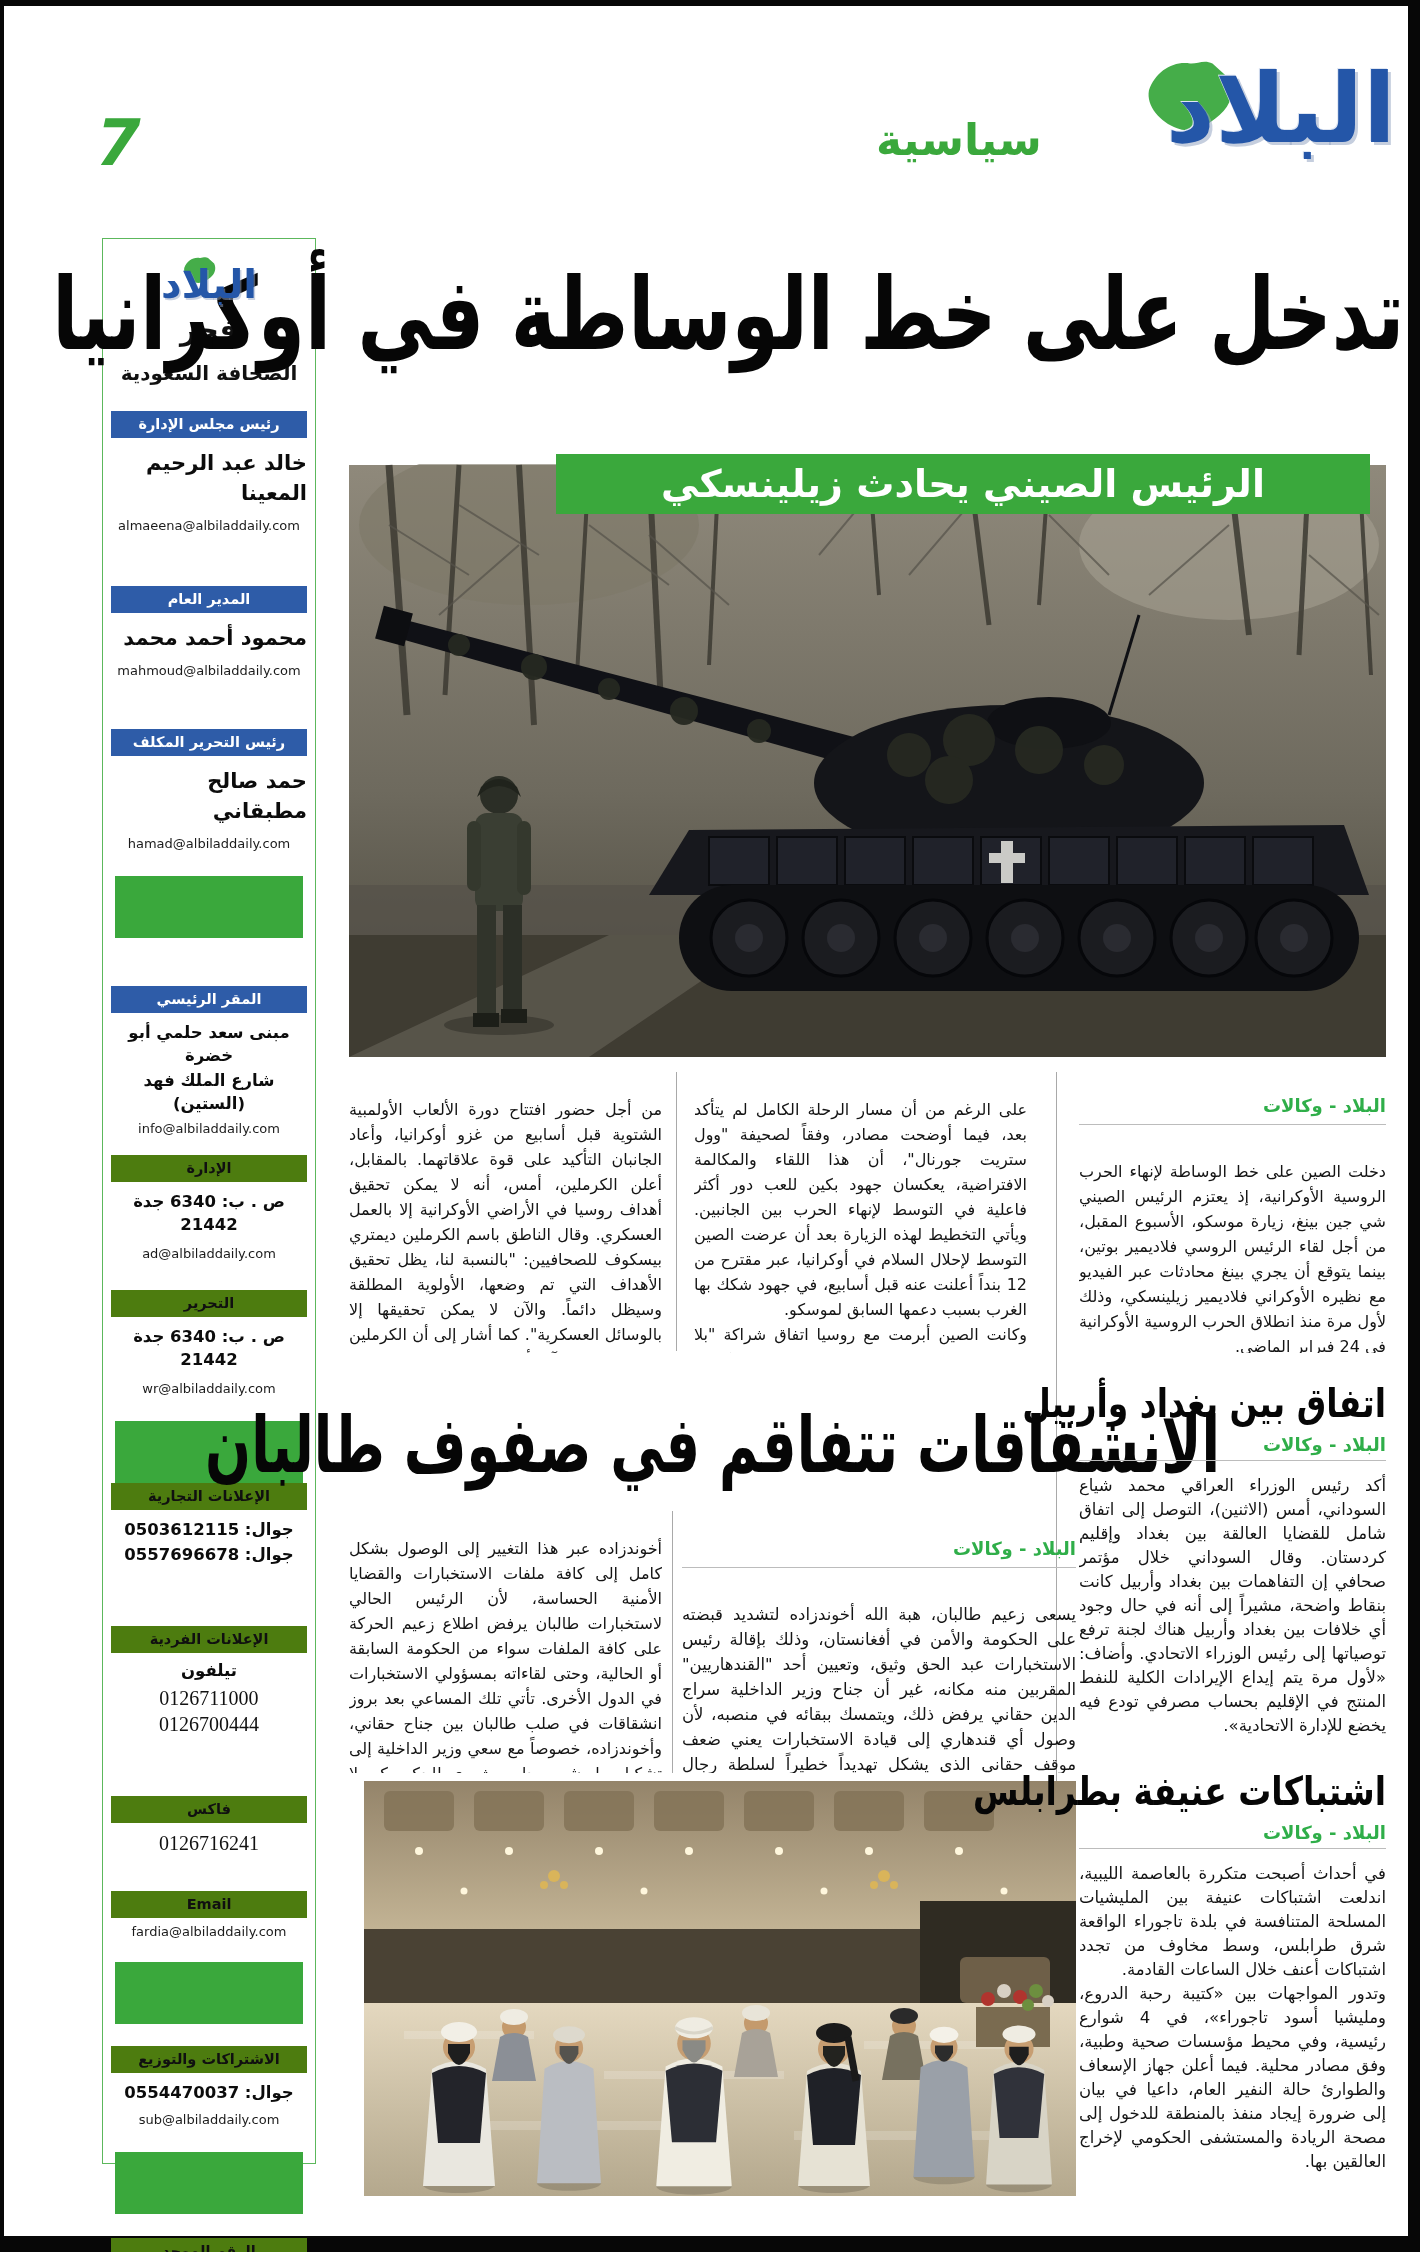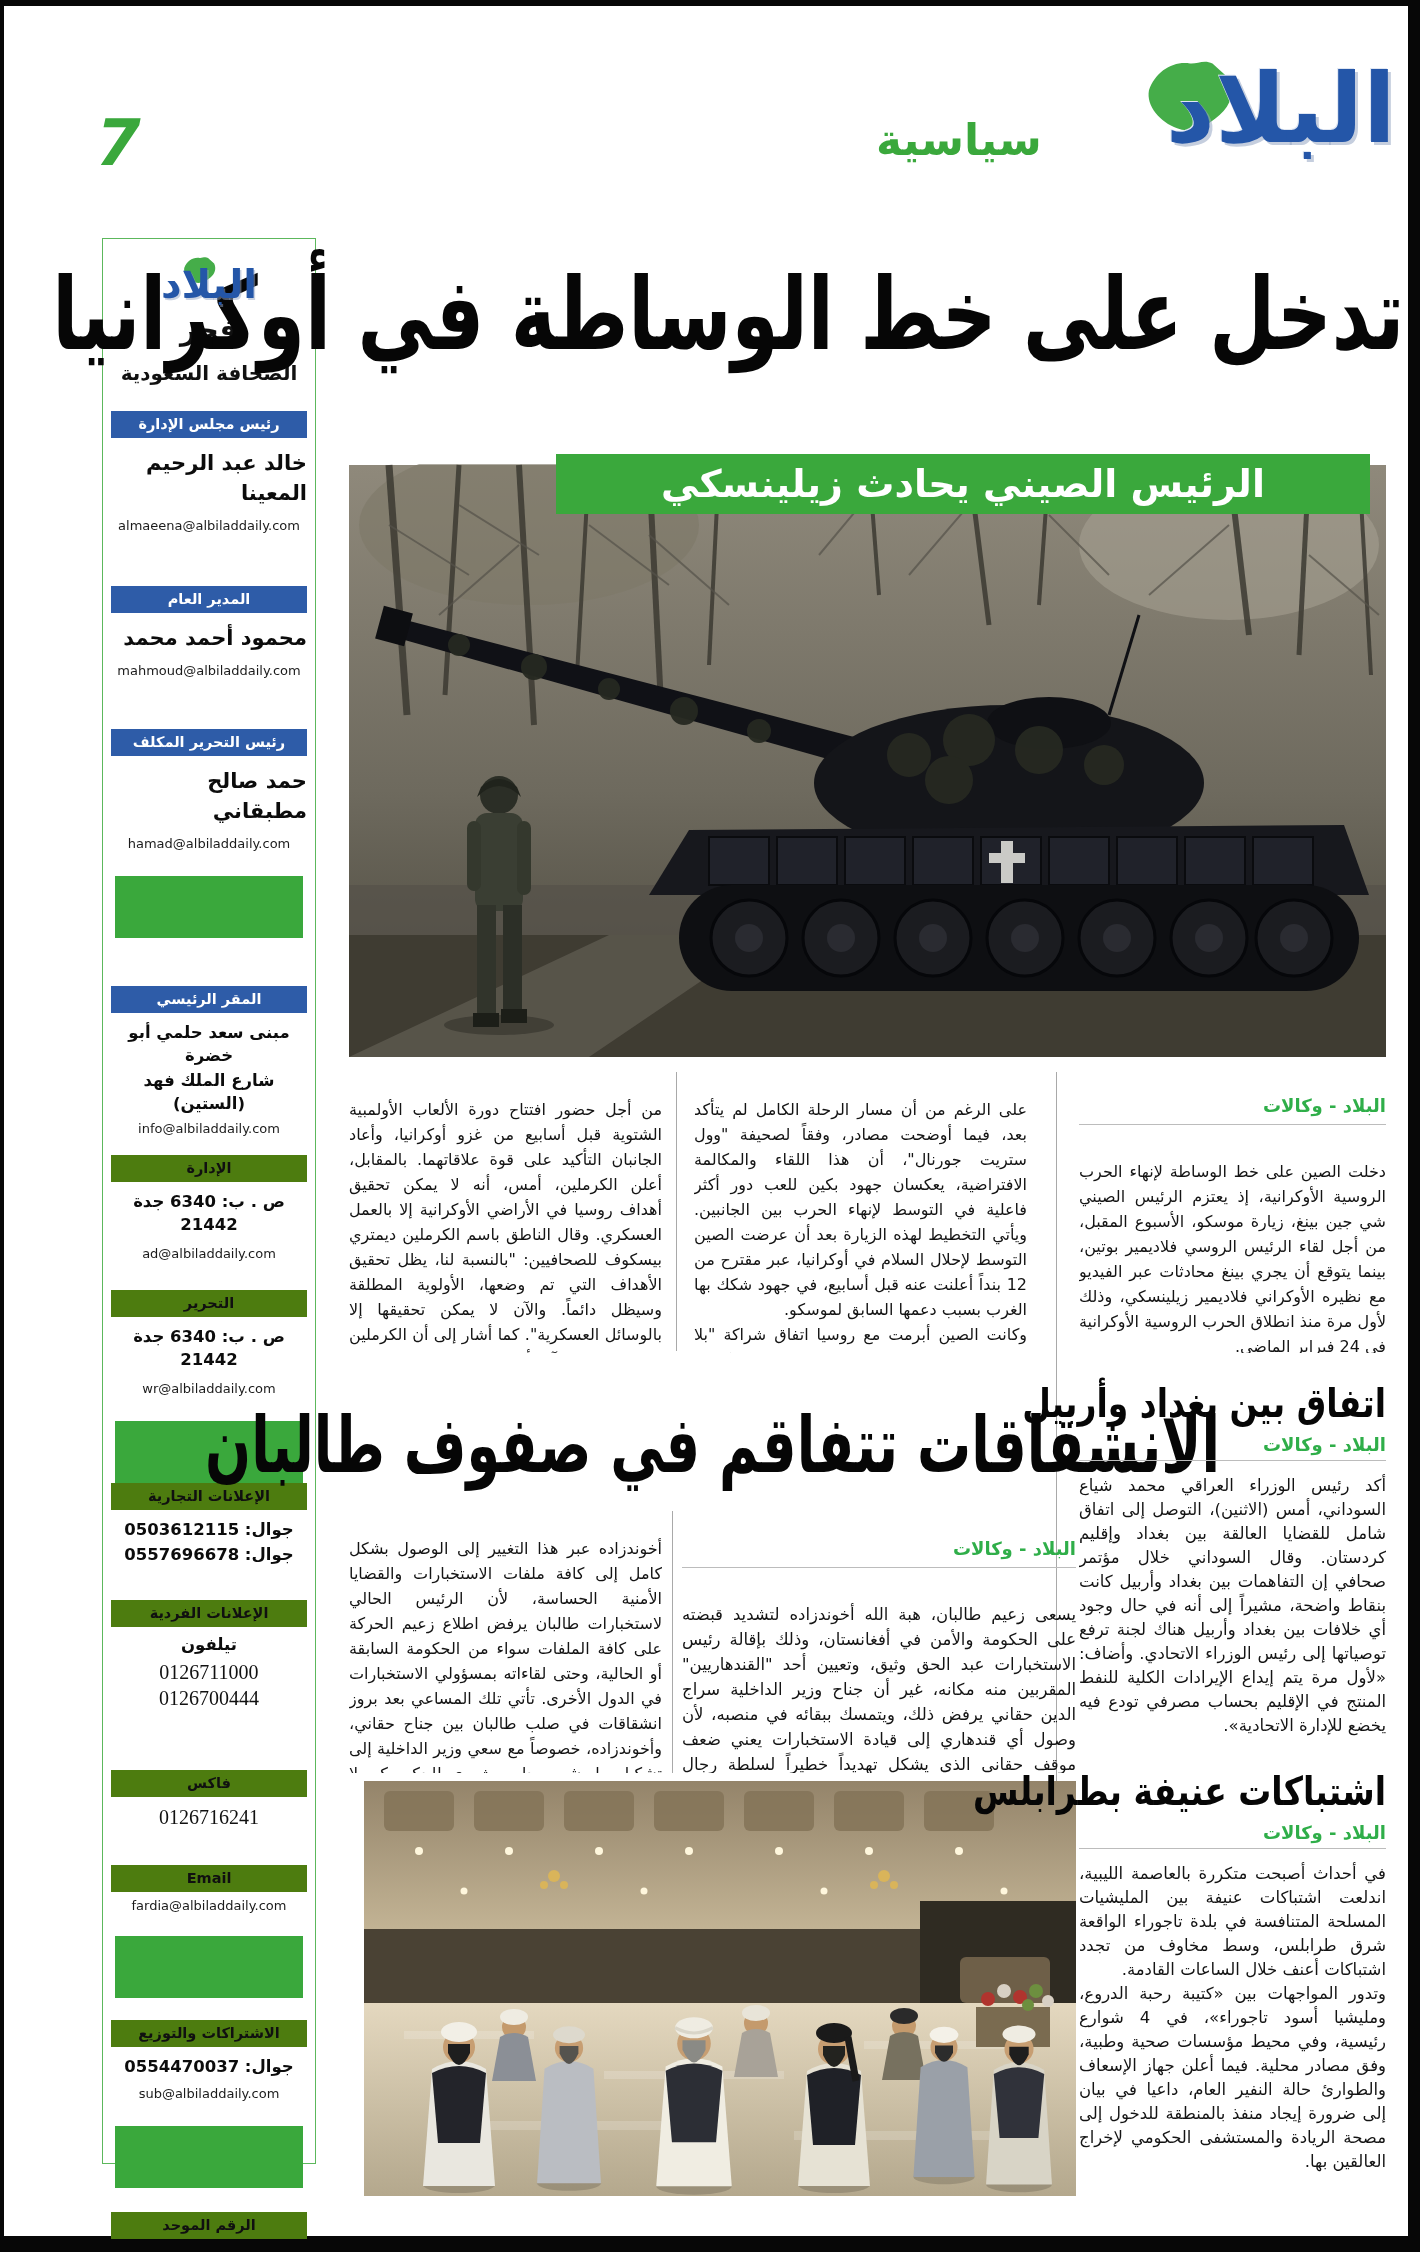--- a/index.html
+++ b/index.html
@@ -32,21 +32,21 @@
   .bar.blue{background:#2e5ca8;color:#fff;}
   .bar.gray{background:#4d7c0f;color:#101010;}
   .m-name{font-size:21px;font-weight:bold;color:#0c0c0c;margin-top:10px;line-height:30px;text-align:right;}
   .m-email{font-size:13px;color:#1b1b1b;margin-top:10px;line-height:16px;}
   .m-line{font-size:16.5px;font-weight:bold;color:#0c0c0c;margin-top:8px;line-height:23px;}
   .m-num{font-family:"Liberation Serif","DejaVu Sans",serif;font-size:20px;color:#111;
          margin-top:4px;line-height:24px;}
   .green-block{background:#3aa83c;height:62px;margin:24px 4px 0 4px;}
   
   .mt28{margin-top:28px;} .mt52{margin-top:52px;} .mt50{margin-top:50px;} .mt48{margin-top:48px;}
-  .mt18{margin-top:18px;} .mt24{margin-top:24px;} .mt30{} .mt40{margin-top:34px;}
+  .mt18{margin-top:18px;} .mt24{margin-top:24px;} .mt30{} .mt40{margin-top:60px;}
   .mt60{margin-top:60px;} .mt36{margin-top:36px;} .mt22{margin-top:22px;}
   .mt8{margin-top:8px;} .mt6{margin-top:6px;} .mt4{} .mt2{margin-top:2px;}
 
   
   .h1{position:absolute;left:283px;right:40px;top:222px;height:170px;display:flex;
       align-items:center;justify-content:center;direction:rtl;
       font-size:76px;font-weight:bold;color:#060606;transform:scaleY(1.32);
       transform-origin:center;white-space:nowrap;}
   .subbar{position:absolute;left:552px;right:38px;top:448px;height:60px;background:#3aa83c;z-index:5;
           display:flex;align-items:center;justify-content:center;}

